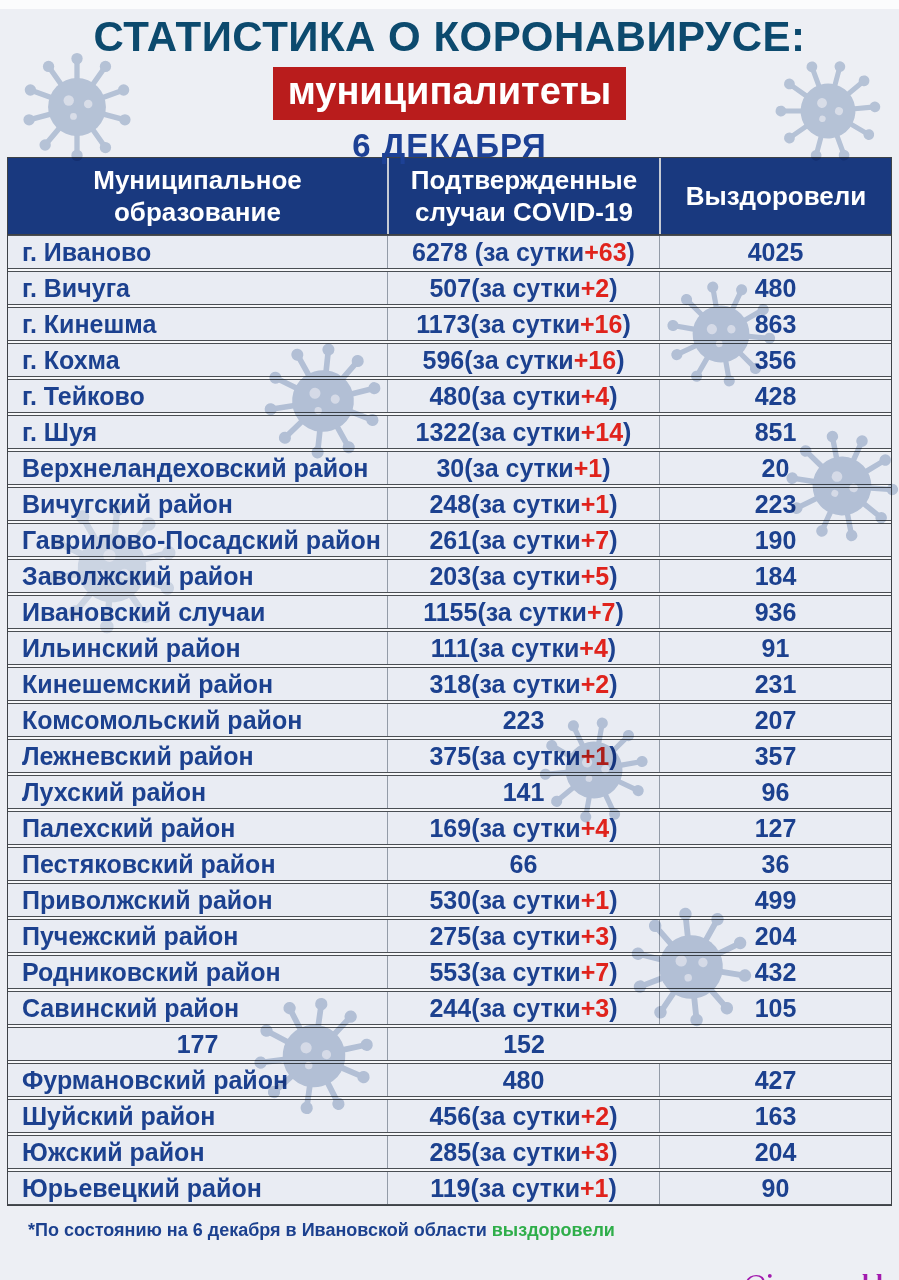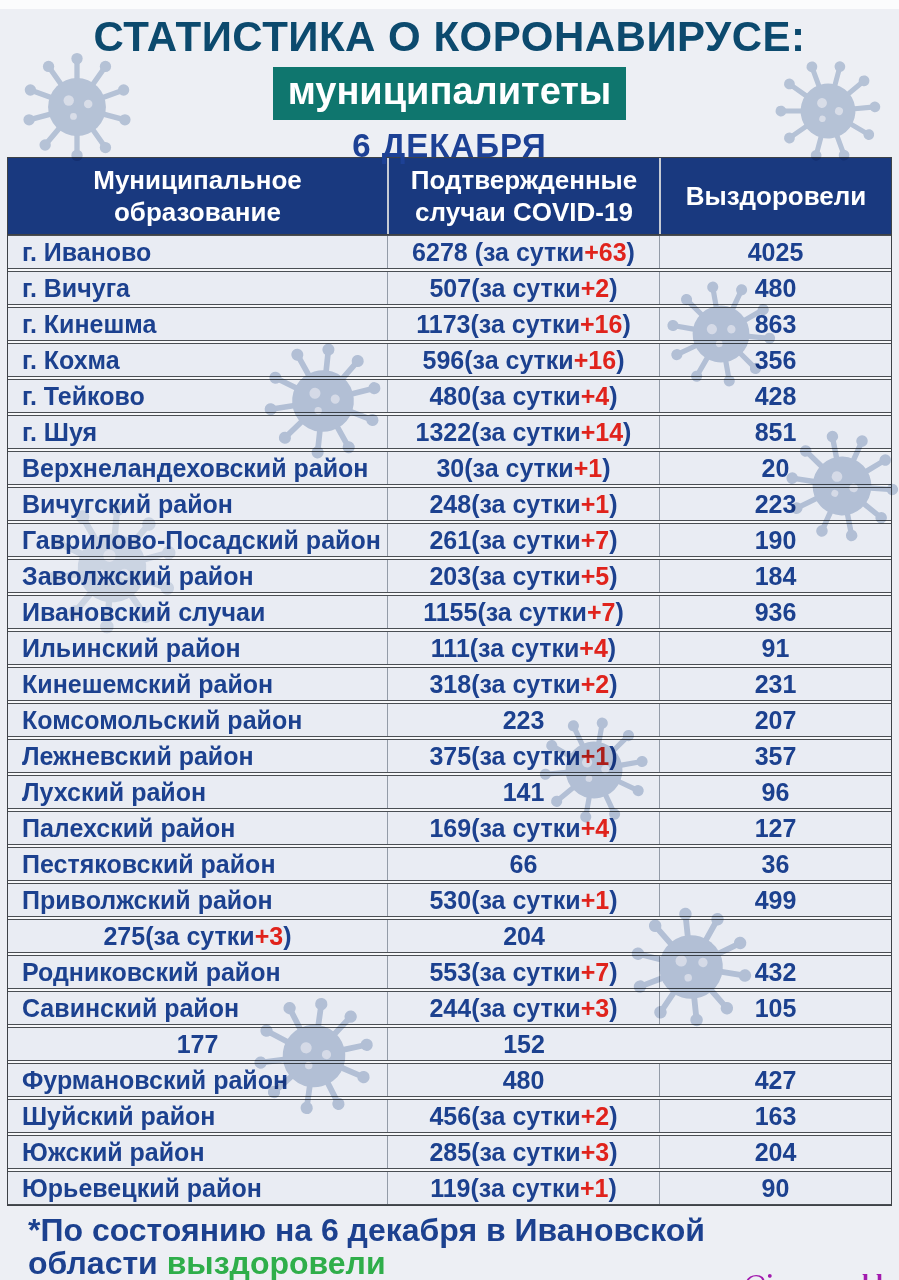--- a/index.html
+++ b/index.html
@@ -8,21 +8,21 @@
     background:#edeff4; overflow:hidden;
     font-family:"Liberation Sans", sans-serif;
     font-weight:bold;
     -webkit-font-smoothing:antialiased;
   }
   .top-strip{position:absolute;left:0;top:0;width:100%;height:9px;background:#fbfcfd;}
 
   
   .hero{position:absolute;left:0;top:14px;width:100%;text-align:center;z-index:3;}
   .hero-title{font-size:42px;line-height:1.1;color:#0c4a6e;letter-spacing:.5px;}
-  .hero-badge{display:inline-block;margin-top:7px;background:#0f766e;color:#ffffff;
+  .hero-badge{display:inline-block;margin-top:7px;background:#b91c1c;color:#ffffff;
     font-size:38px;line-height:1.15;padding:3px 15px 6px;}
   .hero-date{margin-top:7px;font-size:33px;color:#1d4195;letter-spacing:1px;}
 
   
   .tbl{position:absolute;left:7px;top:157px;width:885px;z-index:2;}
   .thead{
     display:grid;grid-template-columns:381px 272px 1fr;
     background:#19397f;height:78px;
     border:1px solid #3e4247;box-sizing:border-box;
   }
@@ -37,21 +37,21 @@
     box-sizing:border-box;}
   .td{display:flex;align-items:center;font-size:25px;color:#1c418f;
     border-right:1px solid #939ba7;overflow:hidden;white-space:nowrap;}
   .td.name{justify-content:flex-start;padding-left:14px;}
   .td.center{justify-content:center;}
   .td:last-child{border-right:none;}
   .daily{color:#e0231c;}
 
   
   .footnote{position:absolute;left:28px;top:1214px;width:760px;z-index:3;
-    font-size:32px;line-height:33px;color:#1c418f;}
+    font-size:18px;line-height:33px;color:#1c418f;}
   .green{color:#2fae4a;}
   .watermark{position:absolute;right:16px;top:1270px;z-index:3;
     font-family:Liberation Serif, serif;font-size:25px;font-weight:bold;color:#a21caf;}
 
   
   .virus{position:absolute;color:#c3cfe0;mix-blend-mode:multiply;z-index:4;pointer-events:none;}
   .virus.faint{opacity:.55;}
   .defs{position:absolute;width:0;height:0;overflow:hidden;}
 </style>
 </head>
@@ -294,20 +294,21 @@
       <div class="td name">Приволжский район</div>
       <div class="td center">
             <span class="num">530</span>
             <span class="pre">(за сутки </span>
             <span class="daily">+1</span>
             <span class="post">)</span>
           </div>
       <div class="td center">499</div>
     </div>
         <div class="tr">
+      <div class="td name">Пучежский район</div>
       <div class="td center">
             <span class="num">275</span>
             <span class="pre">(за сутки </span>
             <span class="daily">+3</span>
             <span class="post">)</span>
           </div>
       <div class="td center">204</div>
     </div>
         <div class="tr">
       <div class="td name">Родниковский район</div>

